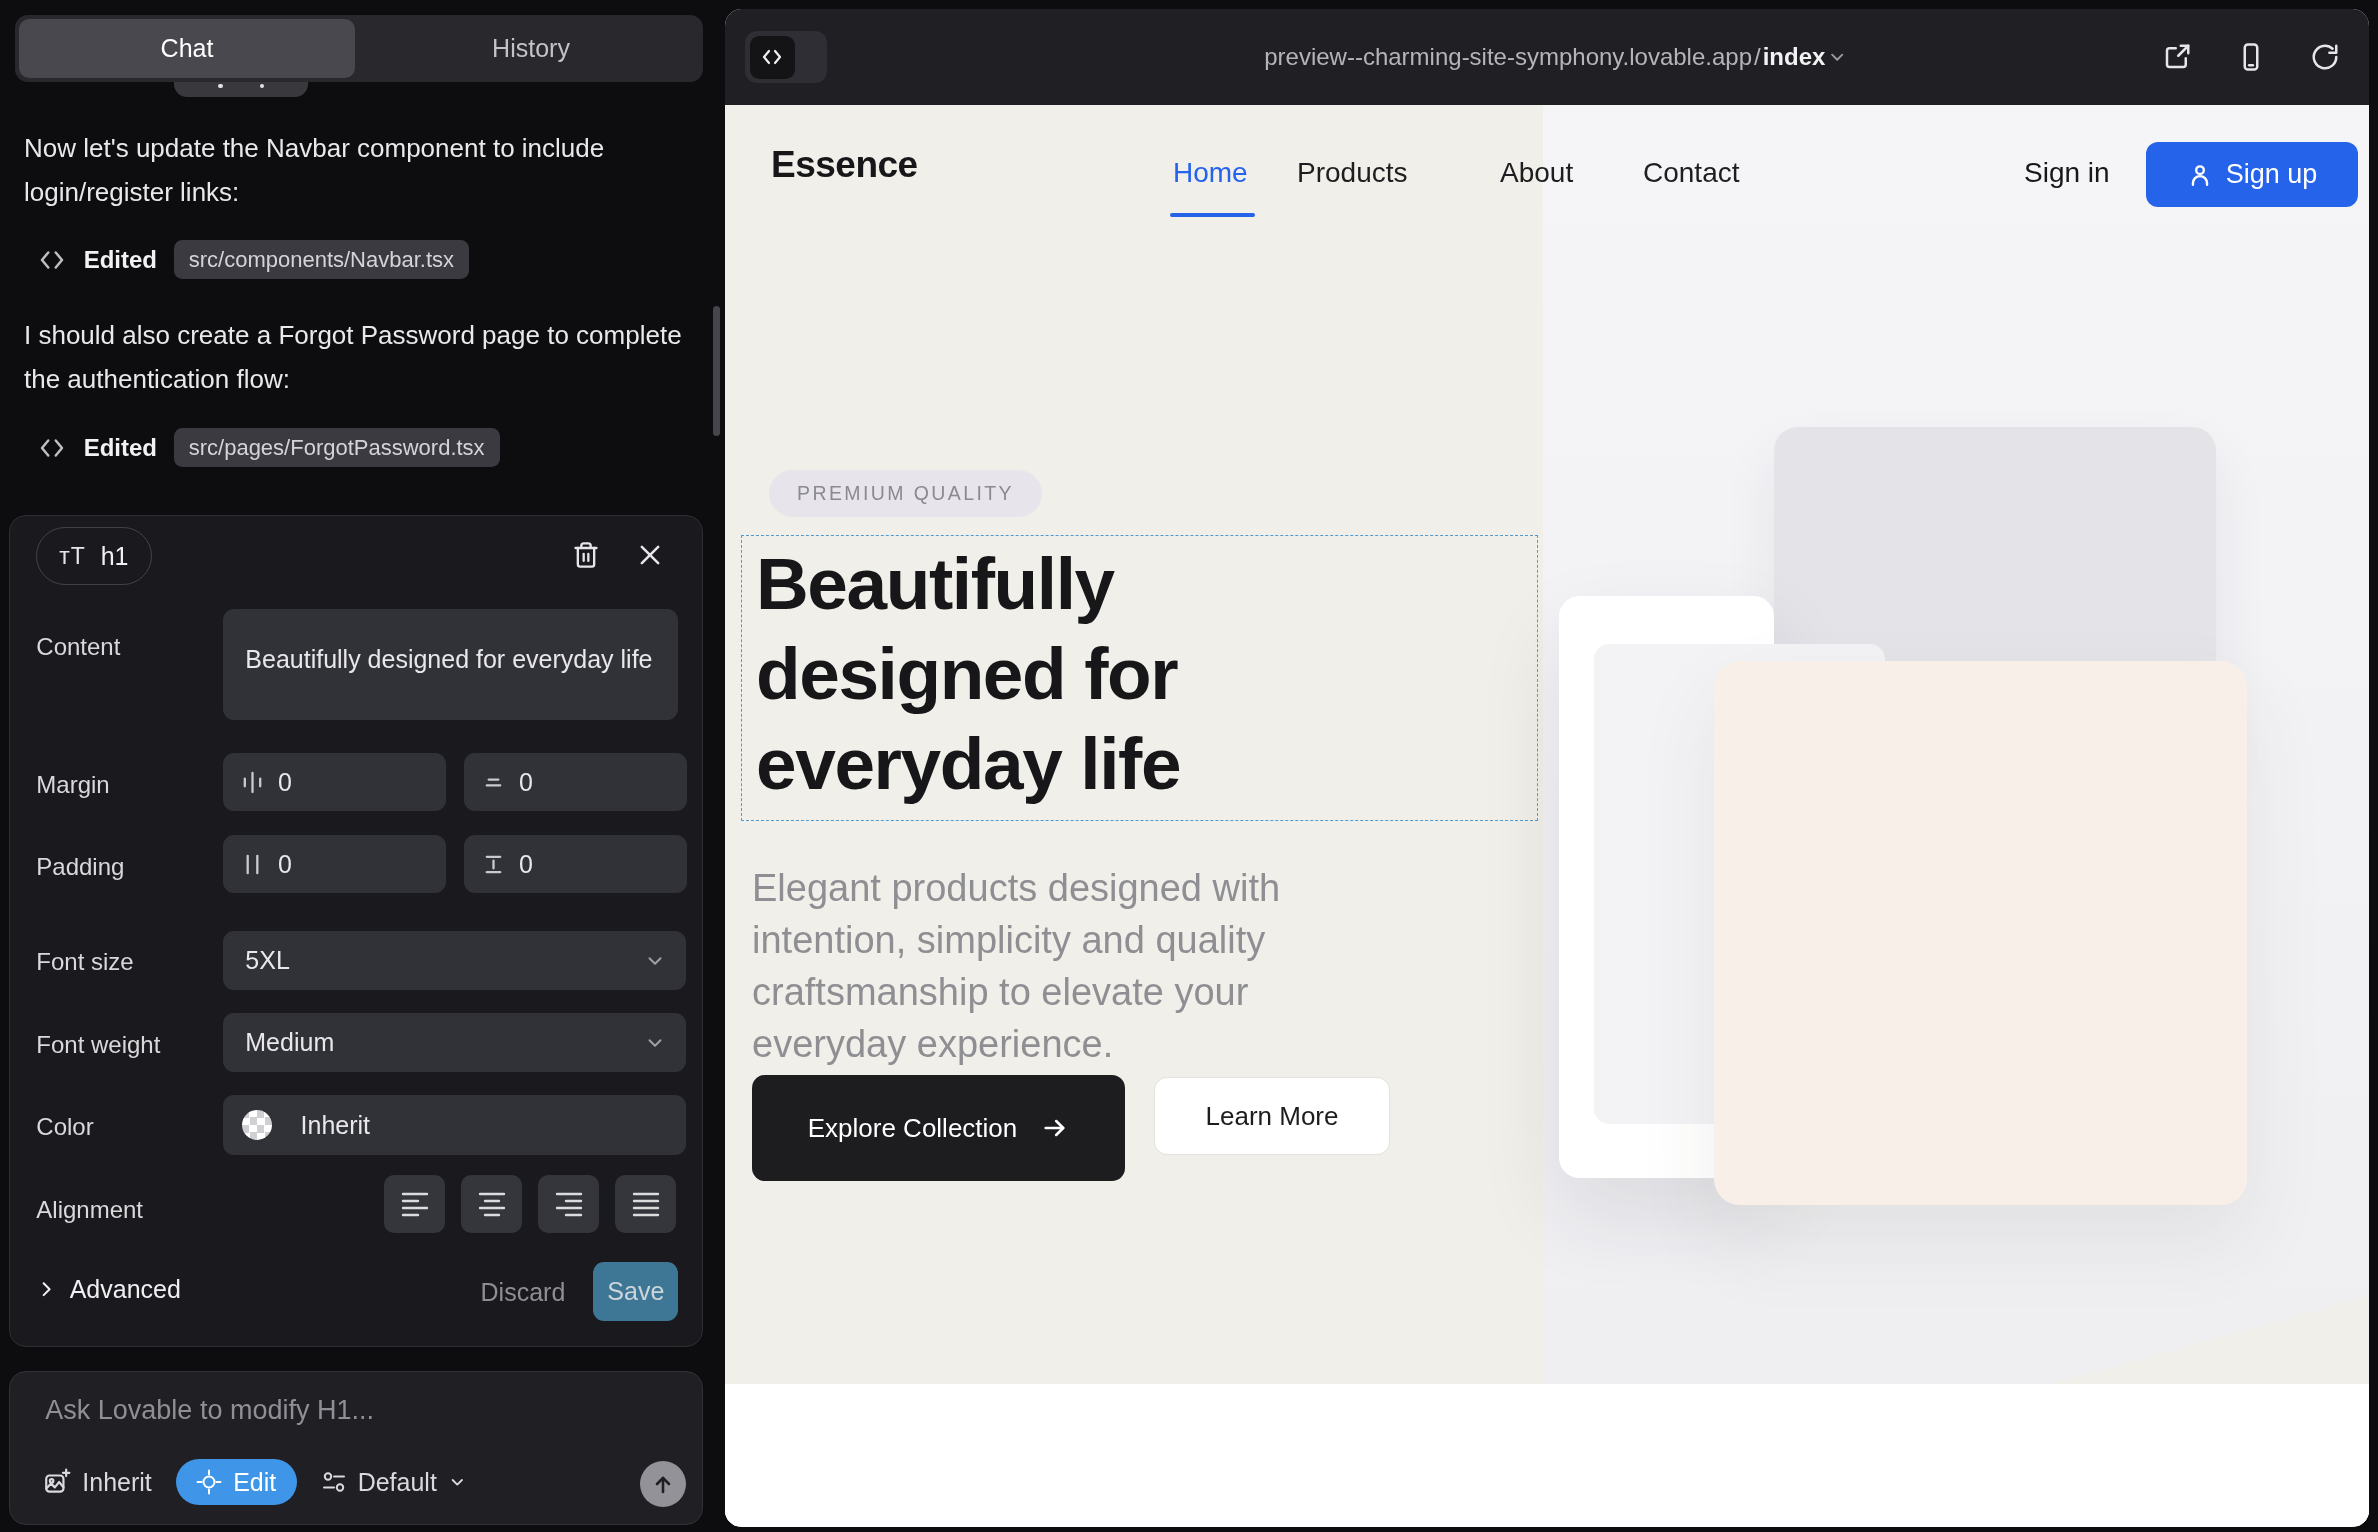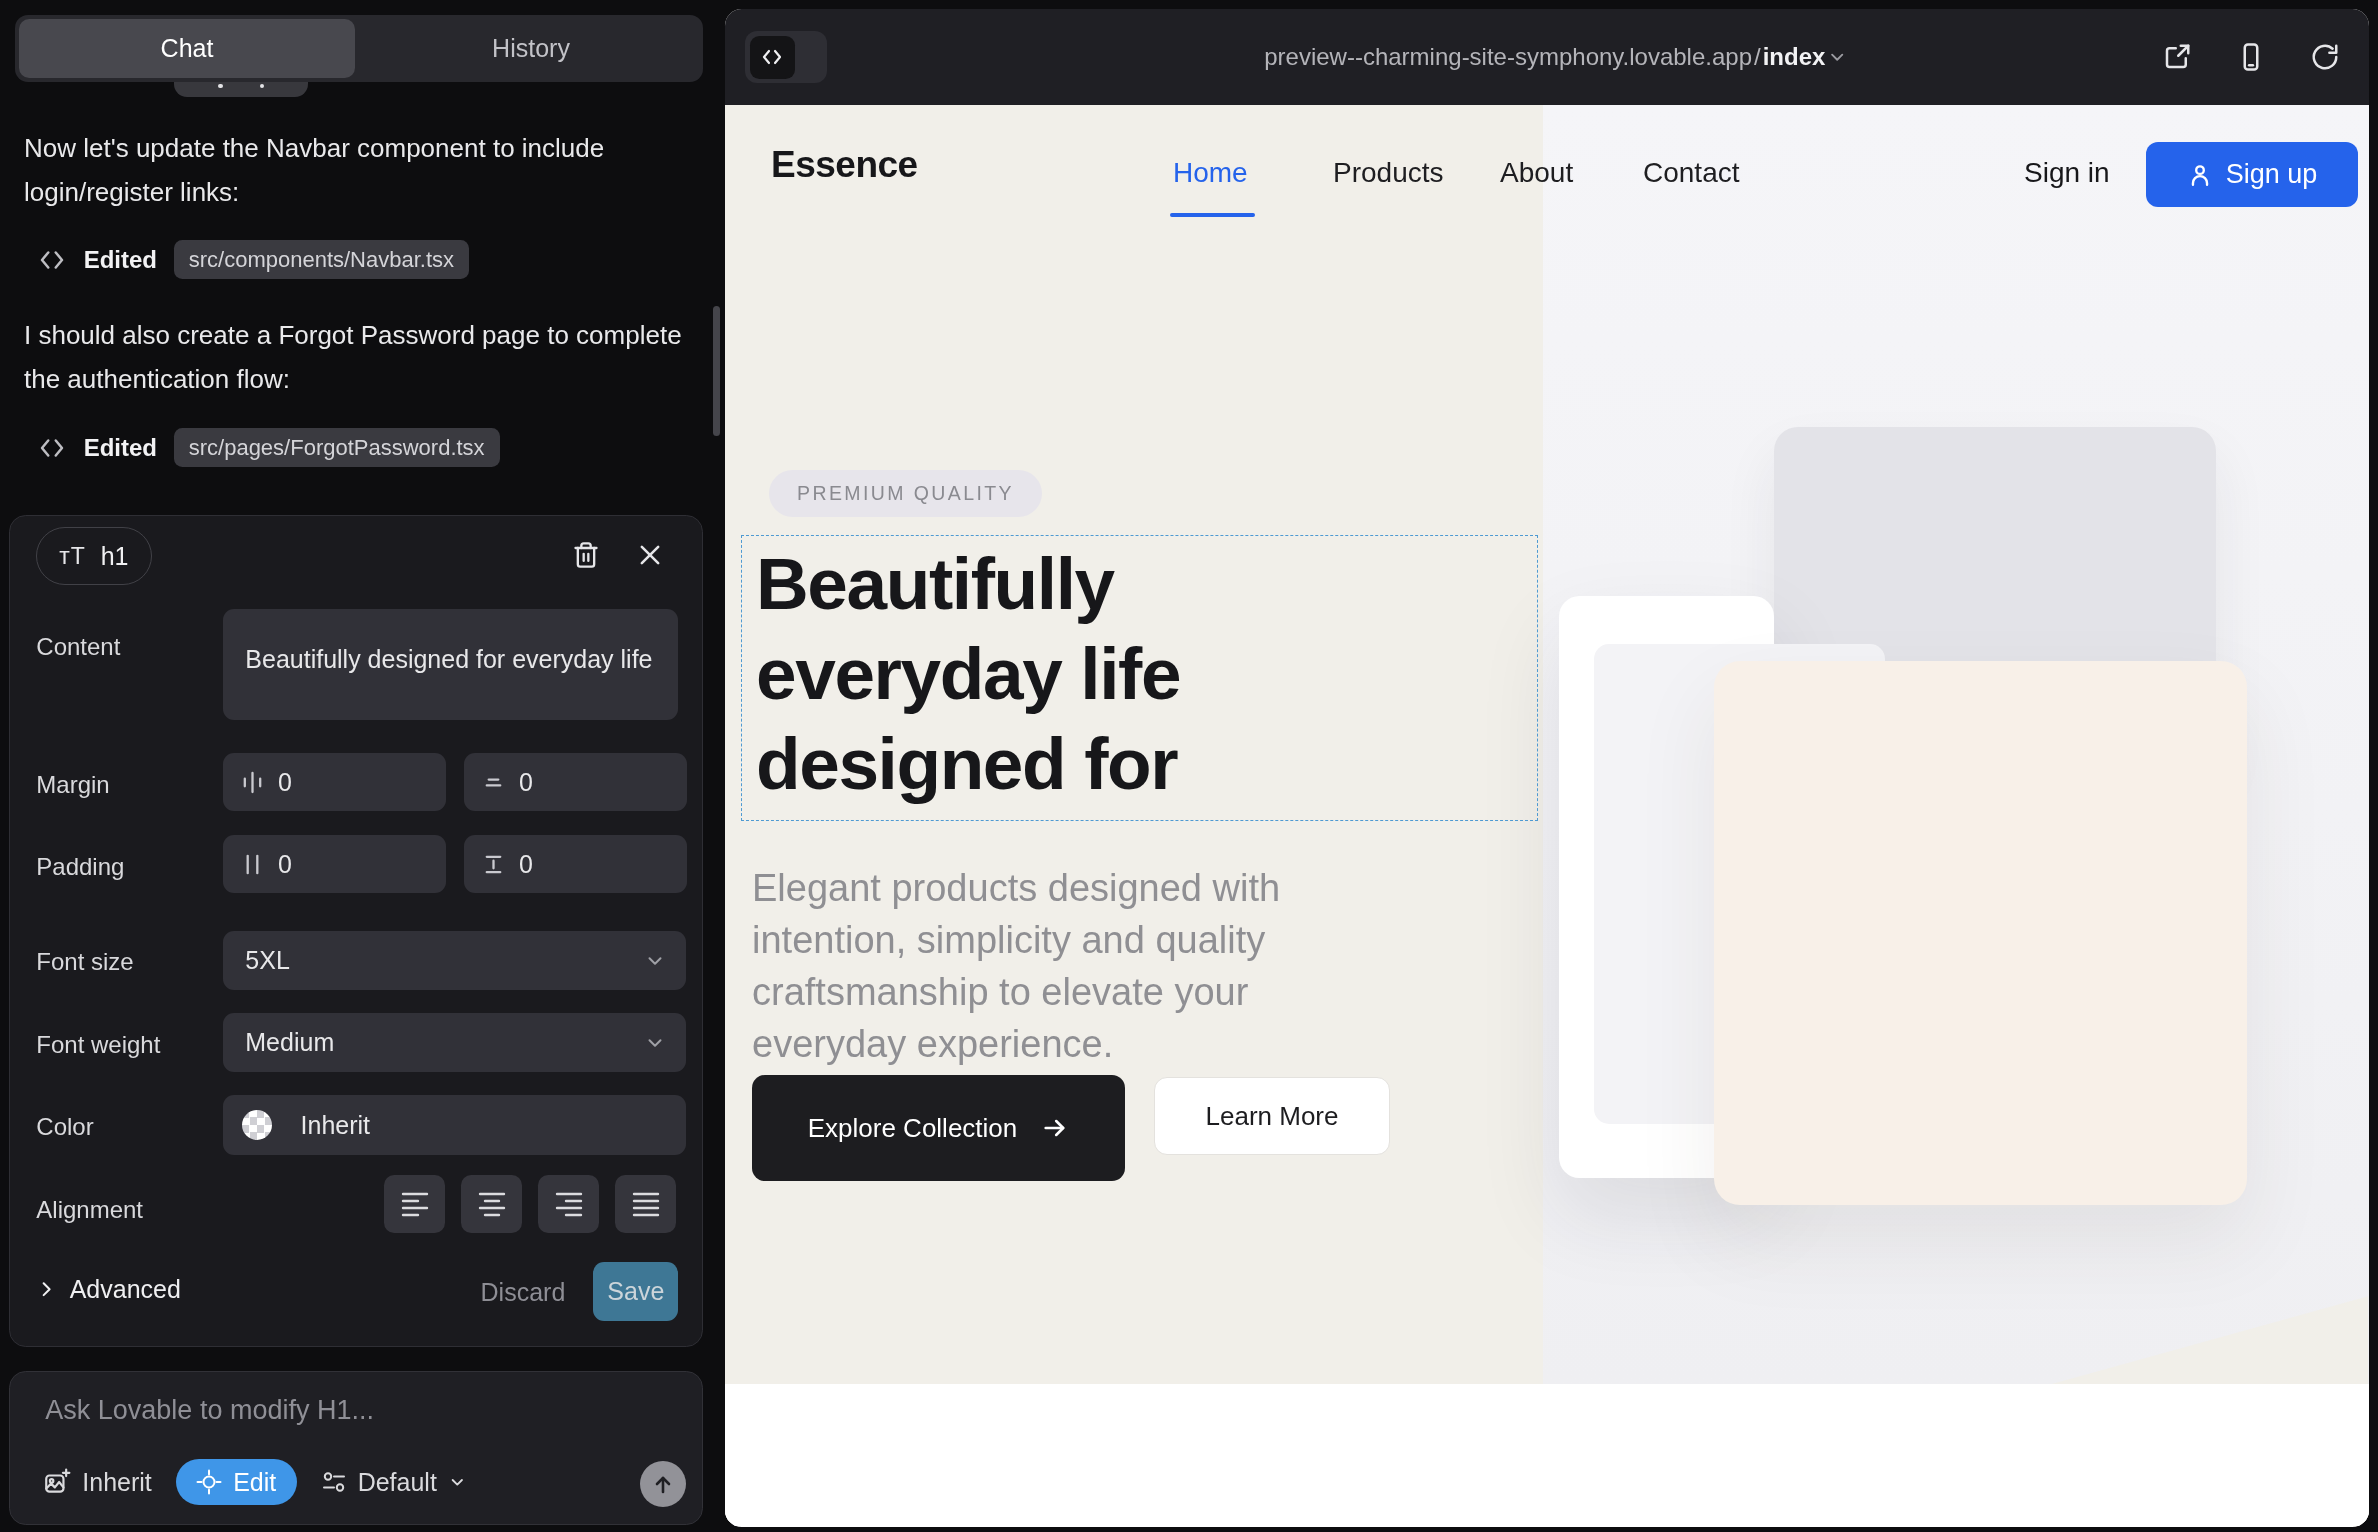--- a/index.html
+++ b/index.html
@@ -396,40 +396,40 @@
     <div class="shape-white">
         <div class="inner"></div>
       </div>
     <div class="shape-cream"></div>
 
     <div class="white-strip"></div>
 
     <div class="logo">Essence</div>
     <div class="nav-link nav-home" style="left:448px">Home</div>
     <div class="nav-underline"></div>
-    <div class="nav-link" style="left:608px">Products</div>
+    <div class="nav-link" style="left:572px">Products</div>
     <div class="nav-link" style="left:775px">About</div>
     <div class="nav-link" style="left:918px">Contact</div>
     <div class="signin">Sign in</div>
     <div class="signup">
       <span>
         <svg width="26" height="26" viewBox="0 0 24 24" fill="none" stroke="currentColor" stroke-width="2.2" stroke-linecap="round" stroke-linejoin="round">
             <circle cx="12" cy="7.5" r="3.5"></circle>
             <path d="M5.5 21v-1.5a6.5 6.5 0 0 1 13 0V21"></path>
           </svg>
       </span>
       <span>Sign up</span>
     </div>
 
     <div class="hero-badge">PREMIUM QUALITY</div>
     <div class="selection"></div>
     <div class="hero-h1">
       <div>Beautifully</div>
+      <div>designed for</div>
       <div>everyday life</div>
-      <div>designed for</div>
     </div>
     <div class="hero-p">Elegant products designed with intention, simplicity and quality craftsmanship to elevate your everyday experience.</div>
 
     <div class="cta-dark">
       <span>Explore Collection</span>
       <span>
         <svg width="28" height="28" viewBox="0 0 24 24" fill="none" stroke="currentColor" stroke-width="2.2" stroke-linecap="round" stroke-linejoin="round">
             <line x1="4" y1="12" x2="19" y2="12"></line>
             <polyline points="13 6 19 12 13 18"></polyline>
           </svg>

